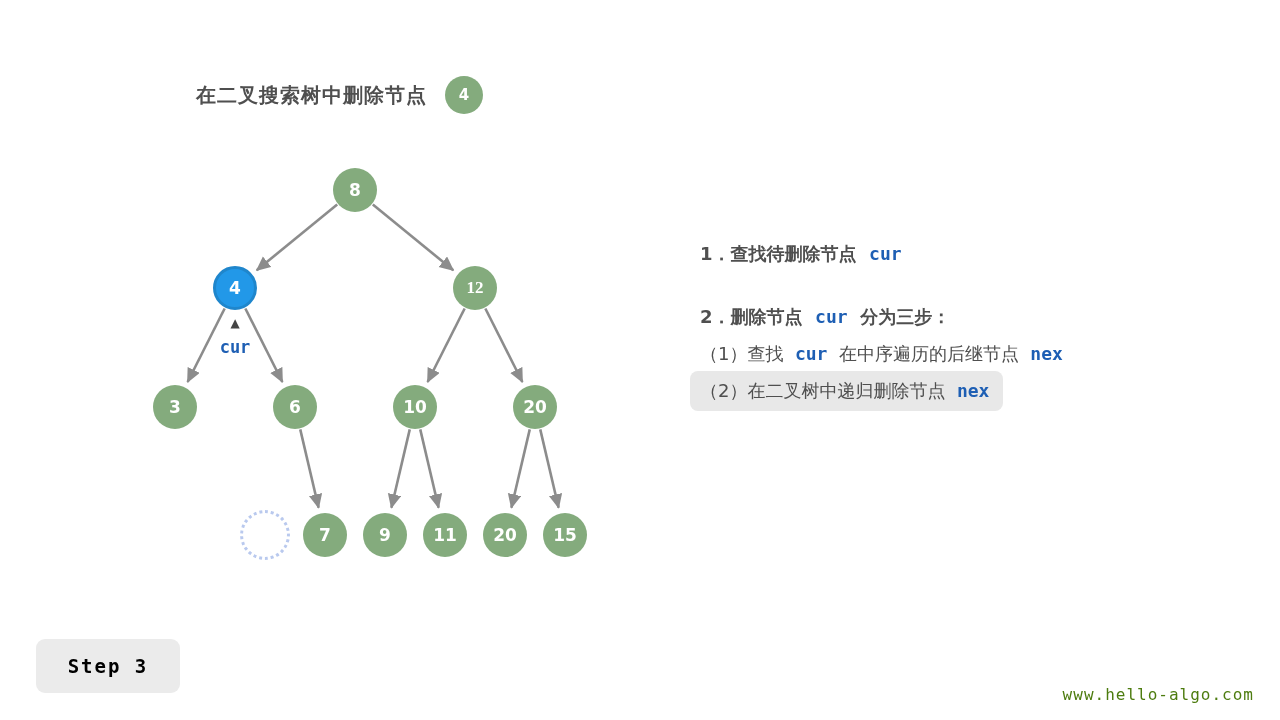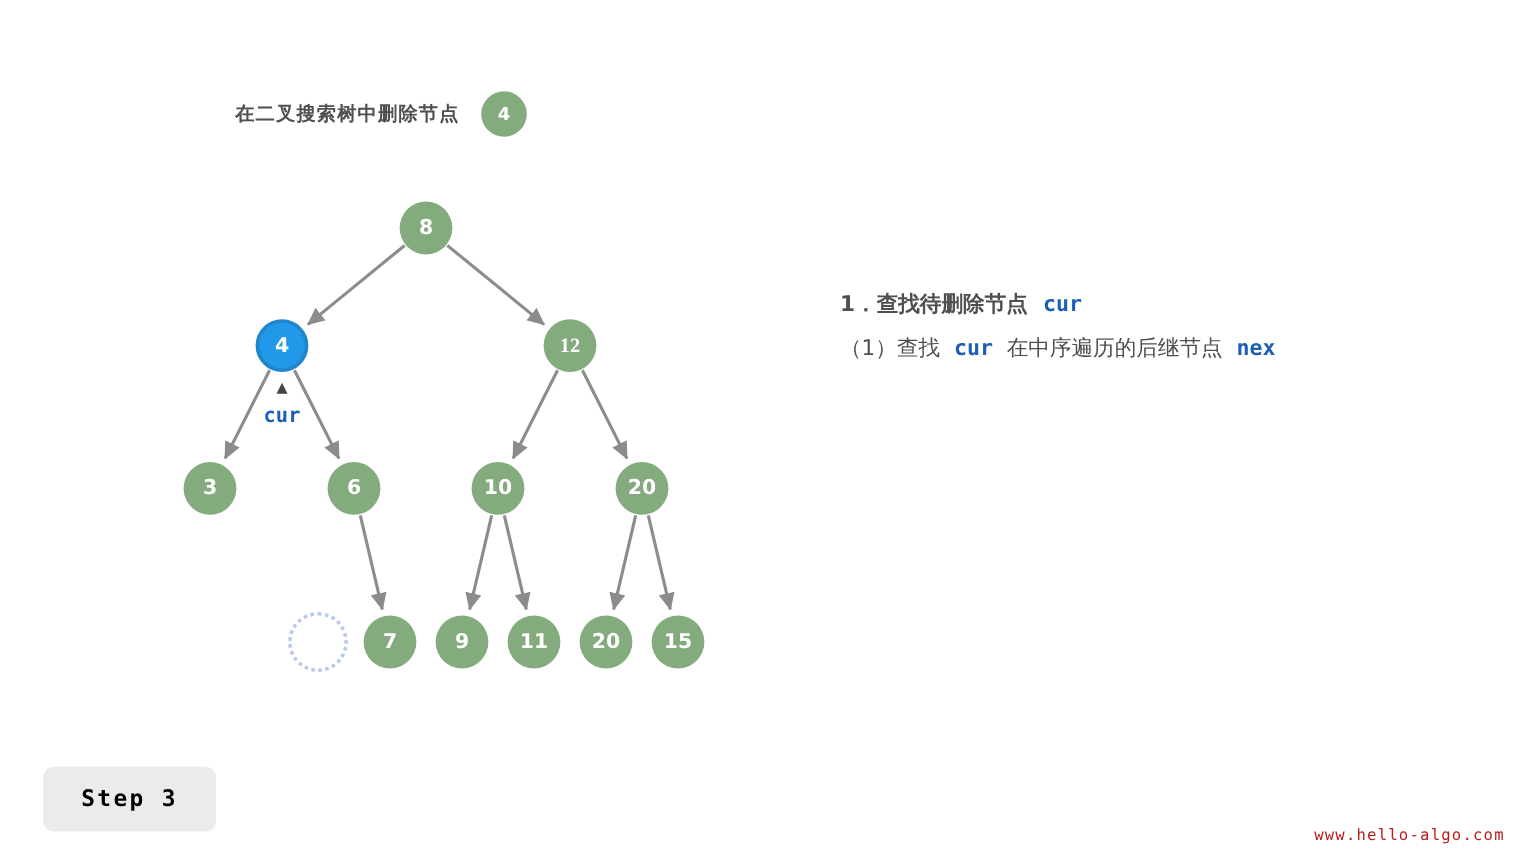--- a/index.html
+++ b/index.html
@@ -24,21 +24,21 @@
   
   .title-row {
     position: absolute;
     left: 196px;
     top: 76px;
     display: flex;
     align-items: center;
     gap: 18px;
   }
   .title-text {
-    font-size: 16px;
+    font-size: 20px;
     font-weight: bold;
     color: #4f4f4f;
     letter-spacing: 1px;
     white-space: nowrap;
   }
   .title-badge {
     width: 38px;
     height: 38px;
     border-radius: 50%;
     background: #84ab7d;
@@ -163,22 +163,22 @@
     font-weight: bold;
     letter-spacing: 2px;
     font-family: "DejaVu Sans Mono", "Liberation Mono", monospace;
   }
 
   
   #watermark {
     position: absolute;
     right: 26px;
     bottom: 16px;
-    color: #b91c1c;
-    font-size: 13px;
+    color: #4d7c0f;
+    font-size: 16px;
     font-family: "DejaVu Sans Mono", "Liberation Mono", monospace;
     letter-spacing: 1px;
   }
 </style>
 </head>
 <body>
 
 <div id="stage">
 
   <div class="title-row">
@@ -228,23 +228,29 @@
     <div class="ptr-label" style="left: 235px; top: 337px;">cur</div>
   </div>
 
   <div id="panel">
 
     <div class="line strong l1">
       <span>1．</span><span>查找待删除节点</span>&nbsp;&nbsp;<span class="mono">cur</span>
     </div>
 
 
+    <div class="line strong l3">
+      <span>2．</span><span>删除节点</span>&nbsp;&nbsp;<span class="mono">cur</span>&nbsp;&nbsp;<span>分为三步：</span>
+    </div>
 
     <div class="line l4">
       <span>（1）</span><span>查找</span>&nbsp;&nbsp;<span class="mono">cur</span>&nbsp;&nbsp;<span>在中序遍历的后继节点</span>&nbsp;&nbsp;<span class="mono">nex</span>
     </div>
 
+    <div class="line l5">
+      <span class="hl-box"><span>（2）</span><span>在二叉树中递归删除节点</span>&nbsp;&nbsp;<span class="mono">nex</span></span>
+    </div>
   </div>
 
   <div id="step-badge">Step 3</div>
 
   <div id="watermark">www.hello-algo.com</div>
 </div>
 
 </body></html>

